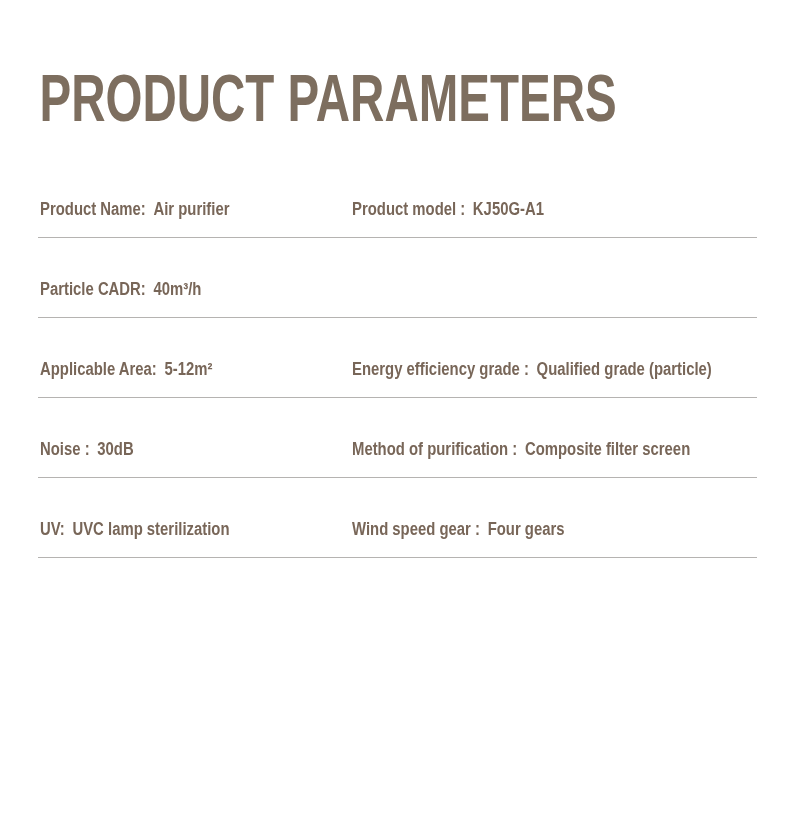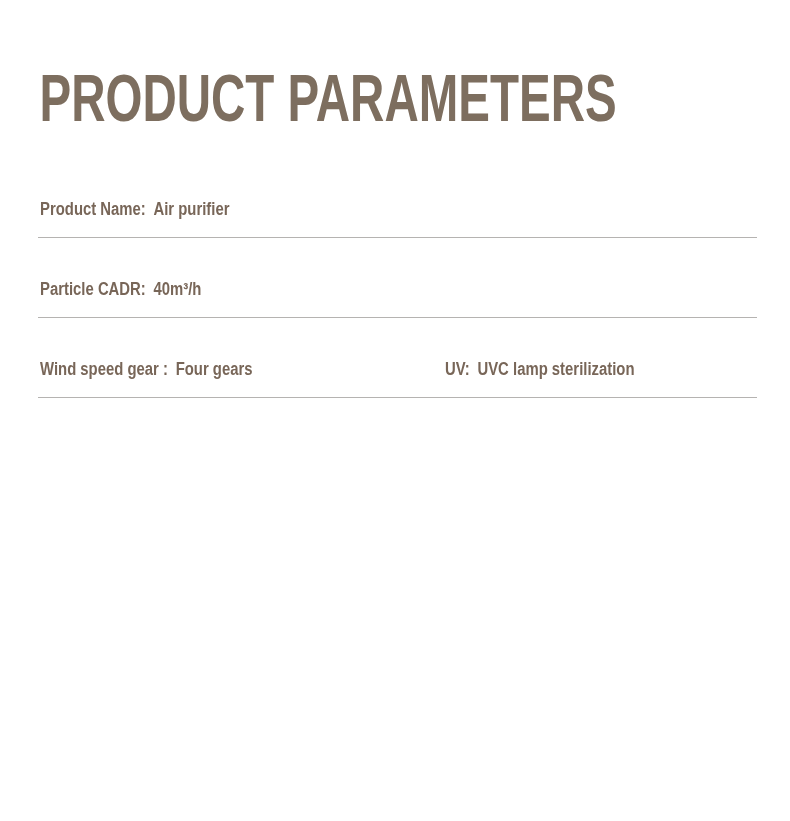--- a/index.html
+++ b/index.html
@@ -61,35 +61,54 @@
 <div class="page">
 
   <h1 class="title">PRODUCT PARAMETERS</h1>
 
   <div class="spec-table">
 
     <div class="row">
       <div class="cell left">
         <div class="cell-text"><span class="label">Product Name:</span><span class="value">Air purifier</span></div>
       </div>
+      <div class="cell right">
+        <div class="cell-text"><span class="label">Product model :</span><span class="value">KJ50G-A1</span></div>
+      </div>
     </div>
 
     <div class="row">
       <div class="cell right">
         <div class="cell-text"><span class="label">Particle CADR:</span><span class="value">40m³/h</span></div>
       </div>
     </div>
 
-
+    <div class="row">
+      <div class="cell left">
+        <div class="cell-text"><span class="label">Applicable Area:</span><span class="value">5-12m²</span></div>
+      </div>
+      <div class="cell right">
+        <div class="cell-text"><span class="label">Energy efficiency grade :</span><span class="value">Qualified grade (particle)</span></div>
+      </div>
+    </div>
 
     <div class="row">
+      <div class="cell left">
+        <div class="cell-text"><span class="label">Noise :</span><span class="value">30dB</span></div>
+      </div>
+      <div class="cell right">
+        <div class="cell-text"><span class="label">Method of purification :</span><span class="value">Composite filter screen</span></div>
+      </div>
+    </div>
+
+    <div class="row">
+      <div class="cell left">
+        <div class="cell-text"><span class="label">UV:</span><span class="value">UVC lamp sterilization</span></div>
+      </div>
       <div class="cell right">
         <div class="cell-text"><span class="label">Wind speed gear :</span><span class="value">Four gears</span></div>
-      </div>
-      <div class="cell left">
-        <div class="cell-text"><span class="label">UV:</span><span class="value">UVC lamp sterilization</span></div>
       </div>
     </div>
 
 
 
   </div>
 </div>
 
 </body></html>

